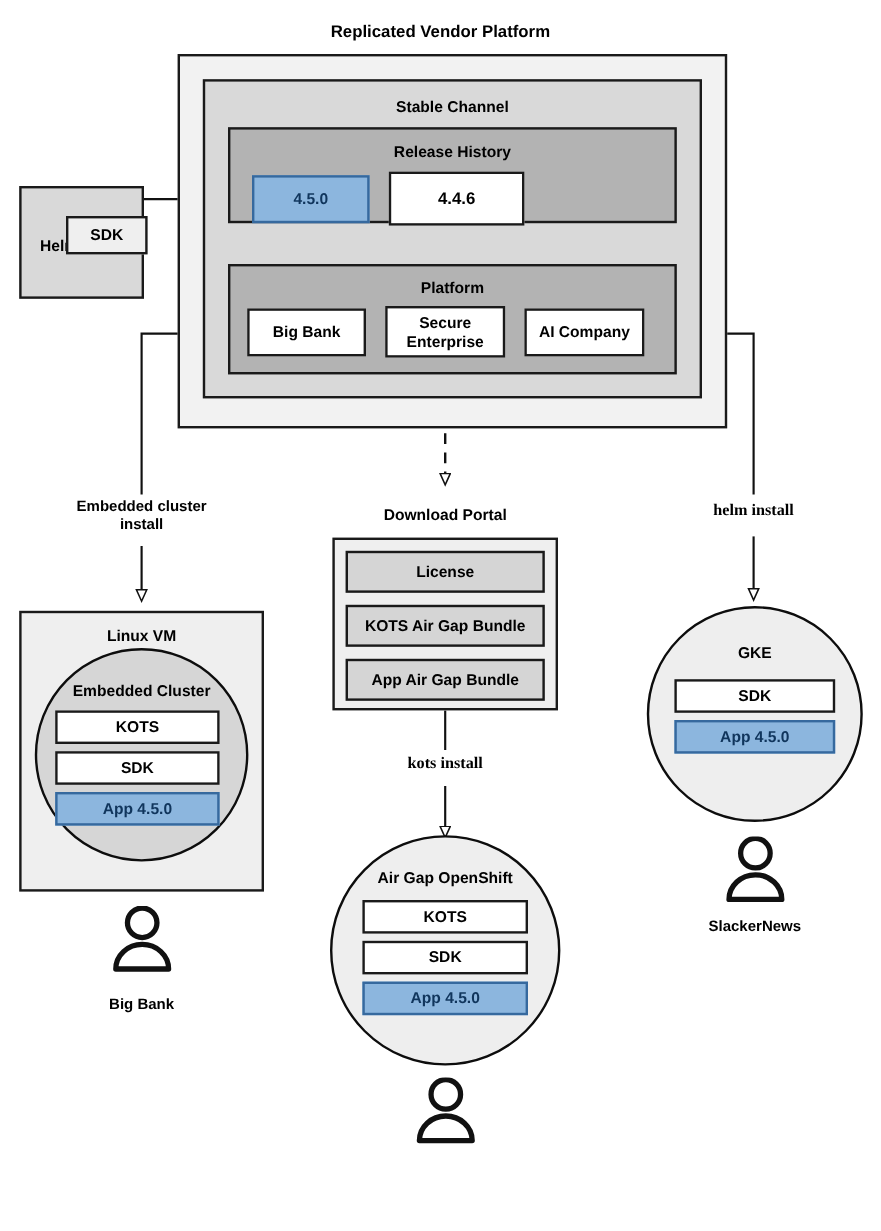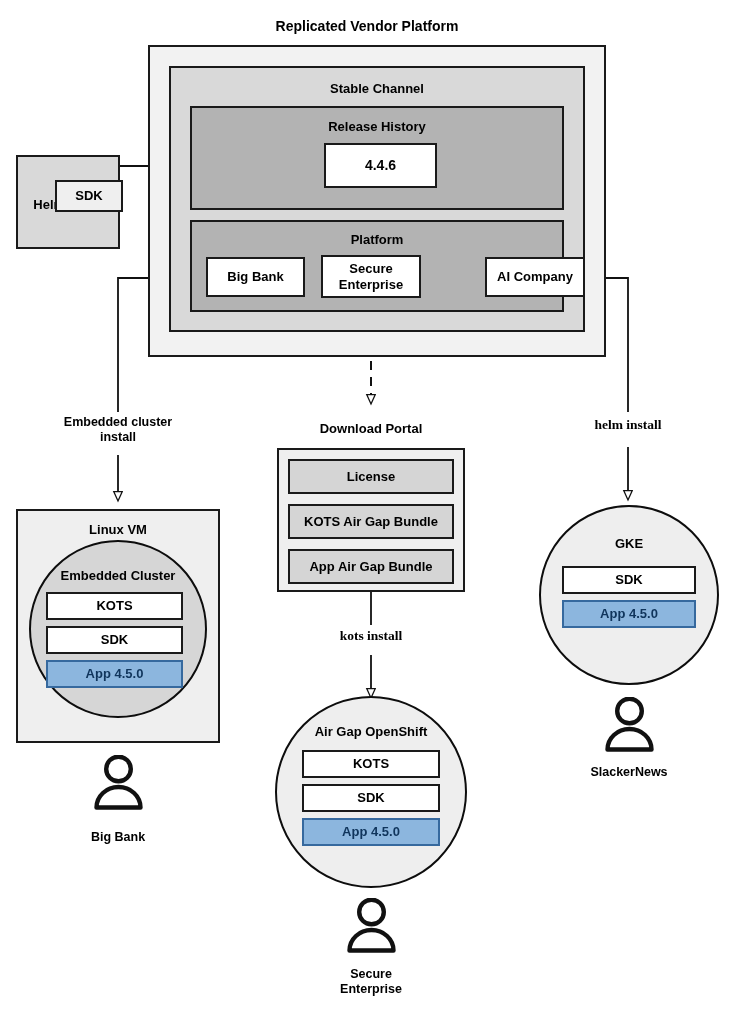--- a/index.html
+++ b/index.html
@@ -112,37 +112,38 @@
   </svg>
 
   <div class="lbl" style="left:0;top:18px;width:734px;font-size:14px;">Replicated Vendor Platform</div>
 
   <div class="box fill-outer" style="left:148px;top:45px;width:458px;height:312px;"></div>
 
   <div class="box fill-mid titled" style="left:169px;top:66px;width:416px;height:266px;">
     <div class="sec-title" style="top:13px;font-size:13px;">Stable Channel</div>
   </div>
 
-  <div class="box fill-inner titled" style="left:190px;top:106px;width:374px;height:104px;">
+  <div class="box fill-inner titled" style="left:190px;top:106px;width:374px;height:80px;">
     <div class="sec-title" style="top:11px;font-size:13px;">Release History</div>
   </div>
 
+  <div class="box fill-blue" style="left:210px;top:146px;width:98px;height:40px;font-size:13px;">4.5.0</div>
 
   <div class="box fill-white" style="left:324px;top:143px;width:113px;height:45px;font-size:14px;">4.4.6</div>
 
   <div class="box fill-inner titled" style="left:190px;top:220px;width:374px;height:92px;">
     <div class="sec-title" style="top:10px;font-size:13px;">Platform</div>
   </div>
 
   <div class="box fill-white" style="left:206px;top:257px;width:99px;height:40px;font-size:13px;">Big Bank</div>
 
   <div class="box fill-white" style="left:321px;top:255px;width:100px;height:43px;font-size:13px;">Secure
 Enterprise</div>
 
-  <div class="box fill-white" style="left:437px;top:257px;width:100px;height:40px;font-size:13px;margin-left:48px;">AI Company</div>
+  <div class="box fill-white" style="left:437px;top:257px;width:100px;height:40px;font-size:13px;">AI Company</div>
 
   <div class="box fill-mid" style="left:16px;top:118px;width:104px;height:94px;font-size:13px;align-items:flex-start;padding-top:40px;margin-top:37px;">Helm Chart</div>
   <div class="box fill-light" style="left:55px;top:180px;width:68px;height:32px;font-size:13px;">SDK</div>
 
   <div class="lbl" style="left:38px;top:415px;width:160px;font-size:12.5px;">Embedded cluster
 install</div>
 
   <div class="lbl mono" style="left:548px;top:417px;width:160px;font-size:13.5px;">helm install</div>
 
   <div class="lbl mono" style="left:291px;top:628px;width:160px;font-size:13.5px;">kots install</div>
@@ -178,22 +179,20 @@
   <div class="lbl" style="left:275px;top:724px;width:192px;font-size:13px;">Air Gap OpenShift</div>
 
   <div class="box fill-white" style="left:302px;top:750px;width:138px;height:28px;font-size:13px;">KOTS</div>
   <div class="box fill-white" style="left:302px;top:784px;width:138px;height:28px;font-size:13px;">SDK</div>
   <div class="box fill-blue" style="left:302px;top:818px;width:138px;height:28px;font-size:13px;">App 4.5.0</div>
 
   <svg class="person" style="left:343px;top:898px;" width="57" height="56" viewBox="0 0 57 56">
     <circle cx="28.5" cy="14" r="12.3" fill="none" stroke="#111" stroke-width="4.4"></circle>
     <path d="M6.5,52.5 a22,20.5 0 0 1 44,0 z" fill="none" stroke="#111" stroke-width="4.4" stroke-linejoin="round"></path>
   </svg>
-  <div class="lbl" style="left:291px;top:967px;width:160px;font-size:12.5px;">Secure
-Enterprise</div>
 
   <div class="circle" style="left:539px;top:505px;width:180px;height:180px;"></div>
 
   <div class="lbl" style="left:539px;top:536px;width:180px;font-size:13px;">GKE</div>
 
   <div class="box fill-white" style="left:562px;top:566px;width:134px;height:28px;font-size:13px;">SDK</div>
   <div class="box fill-blue" style="left:562px;top:600px;width:134px;height:28px;font-size:13px;">App 4.5.0</div>
 
   <svg class="person" style="left:601px;top:697px;" width="57" height="56" viewBox="0 0 57 56">
     <circle cx="28.5" cy="14" r="12.3" fill="none" stroke="#111" stroke-width="4.4"></circle>

